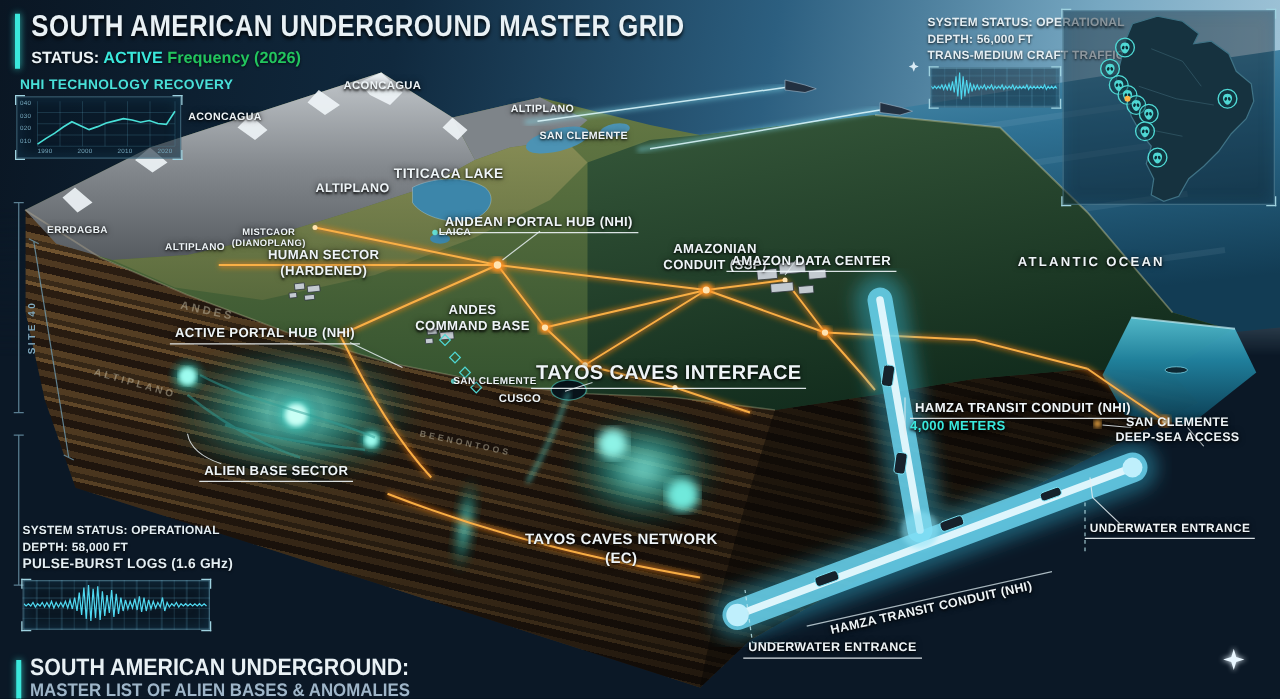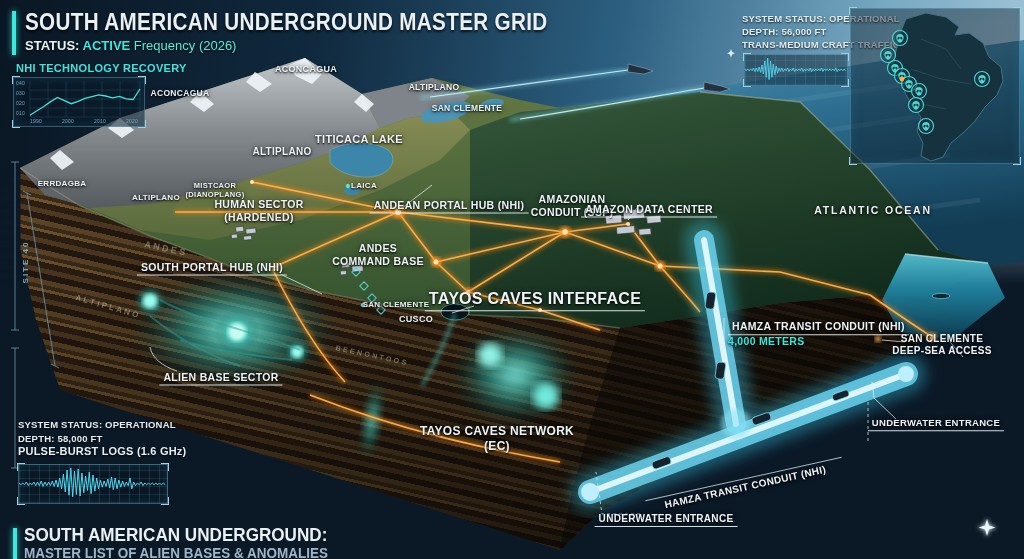--- a/index.html
+++ b/index.html
@@ -38,21 +38,21 @@
   .cn.br{right:-2px;bottom:-2px;border-right-width:1px;border-bottom-width:1px;}
   .gridbg{background-image:
      repeating-linear-gradient(90deg,rgba(90,160,190,.20) 0 1px,transparent 1px 10px),
      repeating-linear-gradient(0deg,rgba(90,160,190,.16) 0 1px,transparent 1px 8px);}
   
   .panel{position:absolute;z-index:7;}
   #title-block .bar{position:absolute;left:0;top:3px;width:4px;height:44px;background:#3ae8dc;box-shadow:0 0 6px rgba(58,232,220,.8);}
   #main-title{position:absolute;left:13px;top:0;font-size:24px;font-weight:bold;color:#e9f1f5;white-space:nowrap;
      transform:scaleX(.86);transform-origin:left;letter-spacing:.4px;text-shadow:0 2px 3px rgba(0,0,0,.8);}
   #status-line{position:absolute;left:13px;top:30px;font-size:13px;font-weight:bold;color:#e9f1f5;white-space:nowrap;text-shadow:0 1px 2px rgba(0,0,0,.8);}
-  #status-line .note{color:#5eead4;font-weight:400;margin-top:48px;}
+  #status-line .note{color:#22c55e;font-weight:700;margin-top:48px;}
   #nhi-title{position:absolute;left:4px;top:54px;font-size:11px;font-weight:bold;color:#49e0d8;letter-spacing:.3px;}
   #nhi-chart{position:absolute;left:1px;top:69px;}
   .microticks{position:absolute;display:flex;justify-content:space-between;color:#76a8bd;font-size:5px;letter-spacing:.2px;}
   #tr-panel .panel-line{font-size:9.5px;font-weight:bold;color:#e4eef3;letter-spacing:.2px;line-height:13px;text-shadow:0 1px 2px rgba(0,0,0,.85);}
   #bl-panel .panel-line{font-size:9.5px;font-weight:bold;color:#e4eef3;letter-spacing:.2px;line-height:13.5px;text-shadow:0 1px 2px rgba(0,0,0,.85);}
   #bl-panel .panel-line.big{font-size:11px;}
   #footer .bar{position:absolute;left:0;top:4px;width:4px;height:35px;background:#3ae8dc;box-shadow:0 0 6px rgba(58,232,220,.8);}
   #footer-title{position:absolute;left:11px;top:0;font-size:19px;font-weight:bold;color:#e9f1f5;white-space:nowrap;transform:scaleX(.9);transform-origin:left;}
   #footer-sub{position:absolute;left:11px;top:21px;font-size:14.5px;font-weight:bold;color:#9fb6c9;white-space:nowrap;transform:scaleX(.93);transform-origin:left;}
 </style>
@@ -306,21 +306,21 @@
       <div class="lbl" style="left: 259px; top: 211px; font-size: 10.5px; transform: translate(-50%, -50%);">
         <div>HUMAN SECTOR</div>
         <div>(HARDENED)</div>
       </div>
       <div class="lbl" style="left: 364px; top: 186px; font-size: 8px; transform: translate(-50%, -50%);">
         <div>LAICA</div>
       </div>
       <div class="lbl etch" style="left: 166px; top: 249px; font-size: 9px; transform: translate(-50%, -50%) rotate(12deg);">
         <div>ANDES</div>
       </div>
-      <div class="lbl ul" style="left: 449px; top: 179px; font-size: 10.5px; transform: translate(-50%, -50%); margin-top: 27px;">
+      <div class="lbl ul" style="left: 431px; top: 179px; font-size: 10.5px; transform: translate(-50%, -50%);">
         <div>ANDEAN PORTAL HUB (NHI)</div>
       </div>
       <div class="lbl" style="left: 572px; top: 206px; font-size: 10.5px; transform: translate(-50%, -50%);">
         <div>AMAZONIAN</div>
         <div>CONDUIT (SSP)</div>
       </div>
       <div class="lbl ul" style="left: 649px; top: 210px; font-size: 10.5px; transform: translate(-50%, -50%);">
         <div>AMAZON DATA CENTER</div>
       </div>
       <div class="lbl" style="left: 378px; top: 255px; font-size: 10.5px; transform: translate(-50%, -50%);">
@@ -330,21 +330,21 @@
       <div class="lbl" style="left: 416px; top: 273px; font-size: 9px; transform: translate(-50%, -50%); margin-top: 46px;">
         <div>CUSCO</div>
       </div>
       <div class="lbl" style="left: 396px; top: 305px; font-size: 8px; transform: translate(-50%, -50%);">
         <div>SAN CLEMENTE</div>
       </div>
       <div class="lbl ul" style="left: 535px; top: 300px; font-size: 16px; transform: translate(-50%, -50%);">
         <div>TAYOS CAVES INTERFACE</div>
       </div>
       <div class="lbl ul" style="left: 212px; top: 268px; font-size: 10.5px; transform: translate(-50%, -50%);">
-        <div>SOUTH PORTAL HUB (NHI)</div>
+        <div>ACTIVE PORTAL HUB (NHI)</div>
       </div>
       <div class="lbl ul" style="left: 221px; top: 378px; font-size: 10.5px; transform: translate(-50%, -50%);">
         <div>ALIEN BASE SECTOR</div>
       </div>
       <div class="lbl etch" style="left: 108px; top: 307px; font-size: 8px; transform: translate(-50%, -50%) rotate(16deg);">
         <div>ALTIPLANO</div>
       </div>
       <div class="lbl etch" style="left: 372px; top: 356px; font-size: 7px; transform: translate(-50%, -50%) rotate(12deg);">
         <div>BEENONTOOS</div>
       </div>

